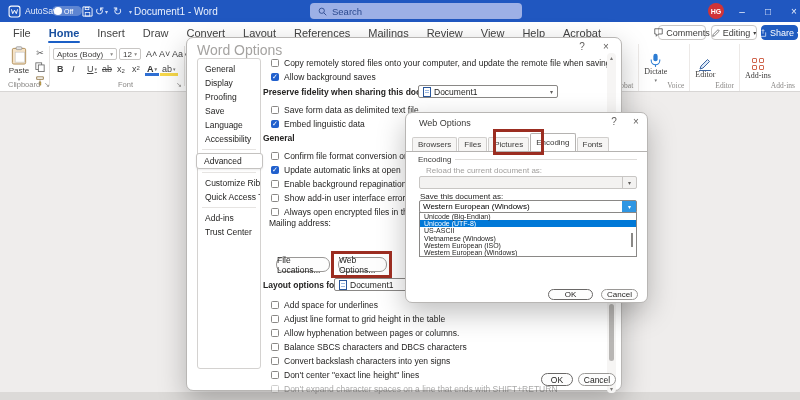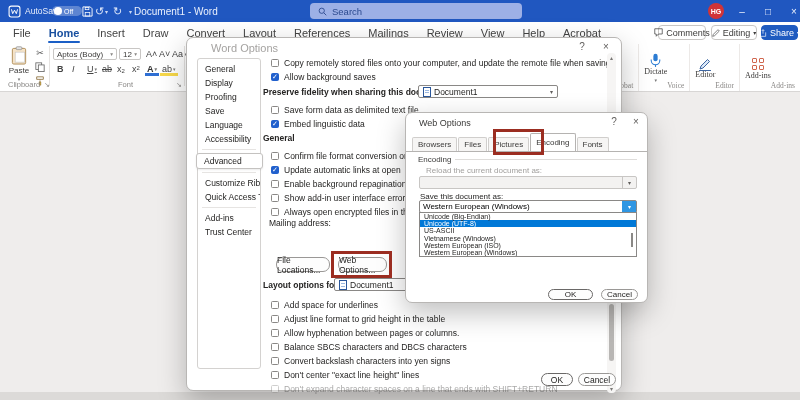--- a/index.html
+++ b/index.html
@@ -51,21 +51,21 @@
   .addins-ic{display:grid;grid-template-columns:5px 5px;gap:2px;padding:2px;}
   .addins-ic i{width:5px;height:5px;border:1.3px solid #d0674f;border-radius:1px;box-sizing:border-box;}
   .ribbon-collapse{position:absolute;right:6px;bottom:3px;font-size:7px;color:#666;}
   
   .workspace{position:absolute;left:0;top:92px;width:800px;height:308px;background:#efedec;}
   .bottom-strip{position:absolute;left:0;top:392px;width:800px;height:8px;background:#dcdad8;}
   
   .dlg{position:absolute;background:#fff;border:1px solid #b8b6b4;border-radius:7px;box-shadow:0 10px 28px rgba(0,0,0,.25);box-sizing:border-box;}
   #word-options{left:186px;top:37px;width:436px;height:354px;z-index:20;}
   #web-options{left:405px;top:112px;width:243px;height:191px;z-index:30;}
-  .dlg-title{position:absolute;left:10px;top:4px;font-size:11px;color:#a5a3a1;margin-left:14px;}
+  .dlg-title{position:absolute;left:10px;top:4px;font-size:14px;color:#a5a3a1;}
   .dlg-x{position:absolute;top:3px;font-size:10px;color:#605e5c;width:14px;text-align:center;}
   
   .wo-side{position:absolute;left:10px;top:20px;width:64px;height:311px;border:1px solid #d4d2d0;border-radius:3px;box-sizing:border-box;padding-top:3px;background:#fff;}
   .side-item{height:14px;line-height:14px;padding-left:7px;font-size:8.5px;color:#252423;white-space:nowrap;overflow:hidden;}
   .side-item.sel{background:#fff;border:1px solid #c4c2c0;border-radius:3px;margin:1px -3px 1px -2px;box-shadow:0 1px 2px rgba(0,0,0,.08);position:relative;z-index:2;}
   .side-sep{height:1px;background:#e6e4e2;margin:3px 4px;}
   
   .wo-content{position:absolute;left:84px;top:0;width:334px;height:354px;font-size:8.5px;color:#252423;}
   .chk-row{display:flex;align-items:center;height:14px;white-space:nowrap;}
   .cb{width:8px;height:8px;border:1px solid #8a8886;border-radius:1.5px;margin-right:5px;background:#fff;display:flex;align-items:center;justify-content:center;font-size:7px;color:#fff;flex:none;box-sizing:border-box;}

